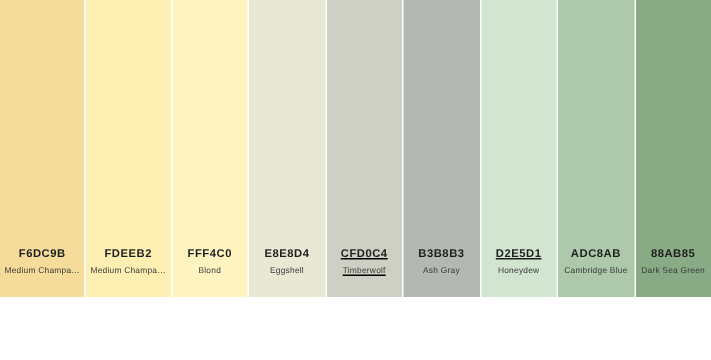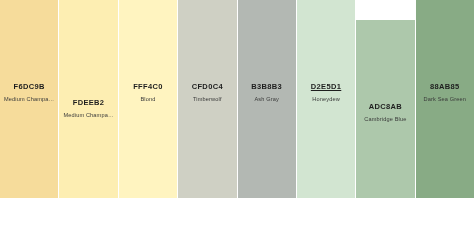--- a/index.html
+++ b/index.html
@@ -21,21 +21,21 @@
     flex-direction: row;
     overflow: hidden;
   }
 
   .swatch {
     position: relative;
     flex: 1 1 0;
     height: 100%;
     display: flex;
     flex-direction: column;
-    justify-content: center;
+    justify-content: flex-end;
     align-items: center;
     box-sizing: border-box;
     
     border-right: 1px solid rgba(255, 255, 255, 0.30);
     border-radius: 28px;
   }
   .swatch:last-child {
     border-right: none;
   }
 
@@ -105,22 +105,29 @@
   </div>
 
   <div class="swatch" style="border-right-color: rgba(255, 255, 255, 0.3);">
     <div class="swatch-color" style="background-color: rgb(255, 244, 192);"></div>
     <div class="swatch-labels">
       <span class="swatch-hex" style="color: rgb(30, 30, 30);">FFF4C0</span>
       <span class="swatch-name" style="color: rgb(58, 58, 58);">Blond</span>
     </div>
   </div>
 
+  <div class="swatch" style="border-right-color: rgba(255, 255, 255, 0.3);">
+    <div class="swatch-color" style="background-color: rgb(232, 232, 212);"></div>
+    <div class="swatch-labels">
+      <span class="swatch-hex" style="color: rgb(30, 30, 30);">E8E8D4</span>
+      <span class="swatch-name" style="color: rgb(58, 58, 58);">Eggshell</span>
+    </div>
+  </div>
 
-  <div class="swatch" style="border-right-color: rgba(255, 255, 255, 0.3);">
+  <div class="swatch" style="border-right-color: rgba(255, 255, 255, 0.3); text-decoration: underline;">
     <div class="swatch-color" style="background-color: rgb(207, 208, 196);"></div>
     <div class="swatch-labels">
       <span class="swatch-hex" style="color: rgb(30, 30, 30);">CFD0C4</span>
       <span class="swatch-name" style="color: rgb(58, 58, 58);">Timberwolf</span>
     </div>
   </div>
 
   <div class="swatch" style="border-right-color: rgba(255, 255, 255, 0.3);">
     <div class="swatch-color" style="background-color: rgb(179, 184, 179);"></div>
     <div class="swatch-labels">
@@ -130,21 +137,21 @@
   </div>
 
   <div class="swatch" style="border-right-color: rgba(255, 255, 255, 0.3);">
     <div class="swatch-color" style="background-color: rgb(210, 229, 209);"></div>
     <div class="swatch-labels">
       <span class="swatch-hex" style="color: rgb(30, 30, 30); text-decoration: underline;">D2E5D1</span>
       <span class="swatch-name" style="color: rgb(58, 58, 58);">Honeydew</span>
     </div>
   </div>
 
-  <div class="swatch" style="border-right-color: rgba(255, 255, 255, 0.3); margin-top: 20px;">
+  <div class="swatch" style="border-right-color: rgba(255, 255, 255, 0.3);">
     <div class="swatch-color" style="background-color: rgb(173, 200, 171);"></div>
     <div class="swatch-labels">
       <span class="swatch-hex" style="color: rgb(30, 30, 30);">ADC8AB</span>
       <span class="swatch-name" style="color: rgb(58, 58, 58);">Cambridge Blue</span>
     </div>
   </div>
 
   <div class="swatch">
     <div class="swatch-color" style="background-color: rgb(136, 171, 133);"></div>
     <div class="swatch-labels">

